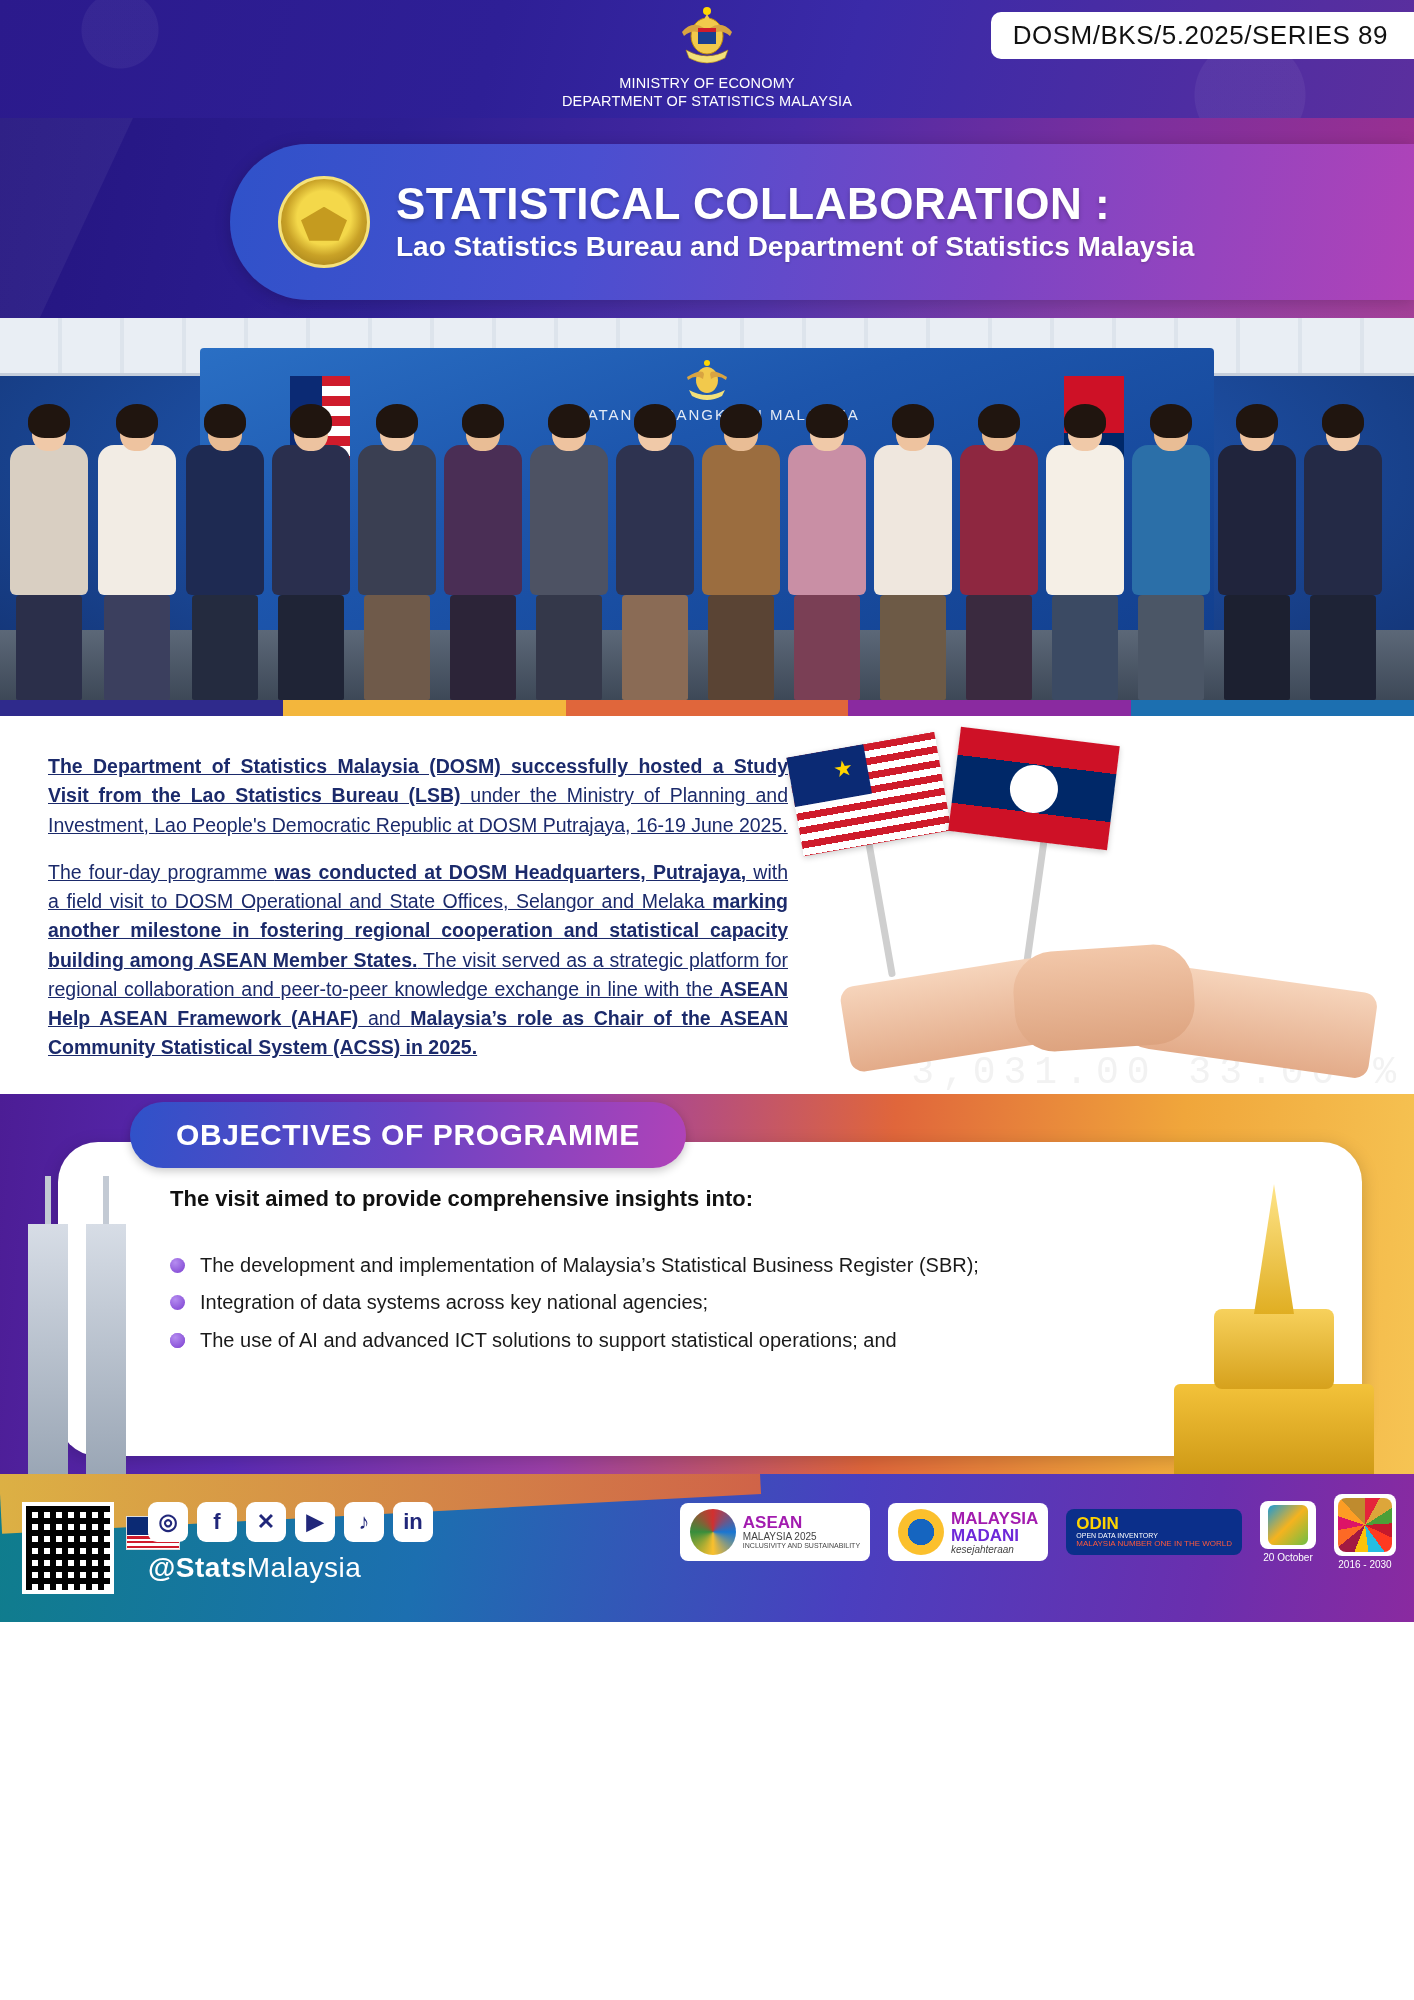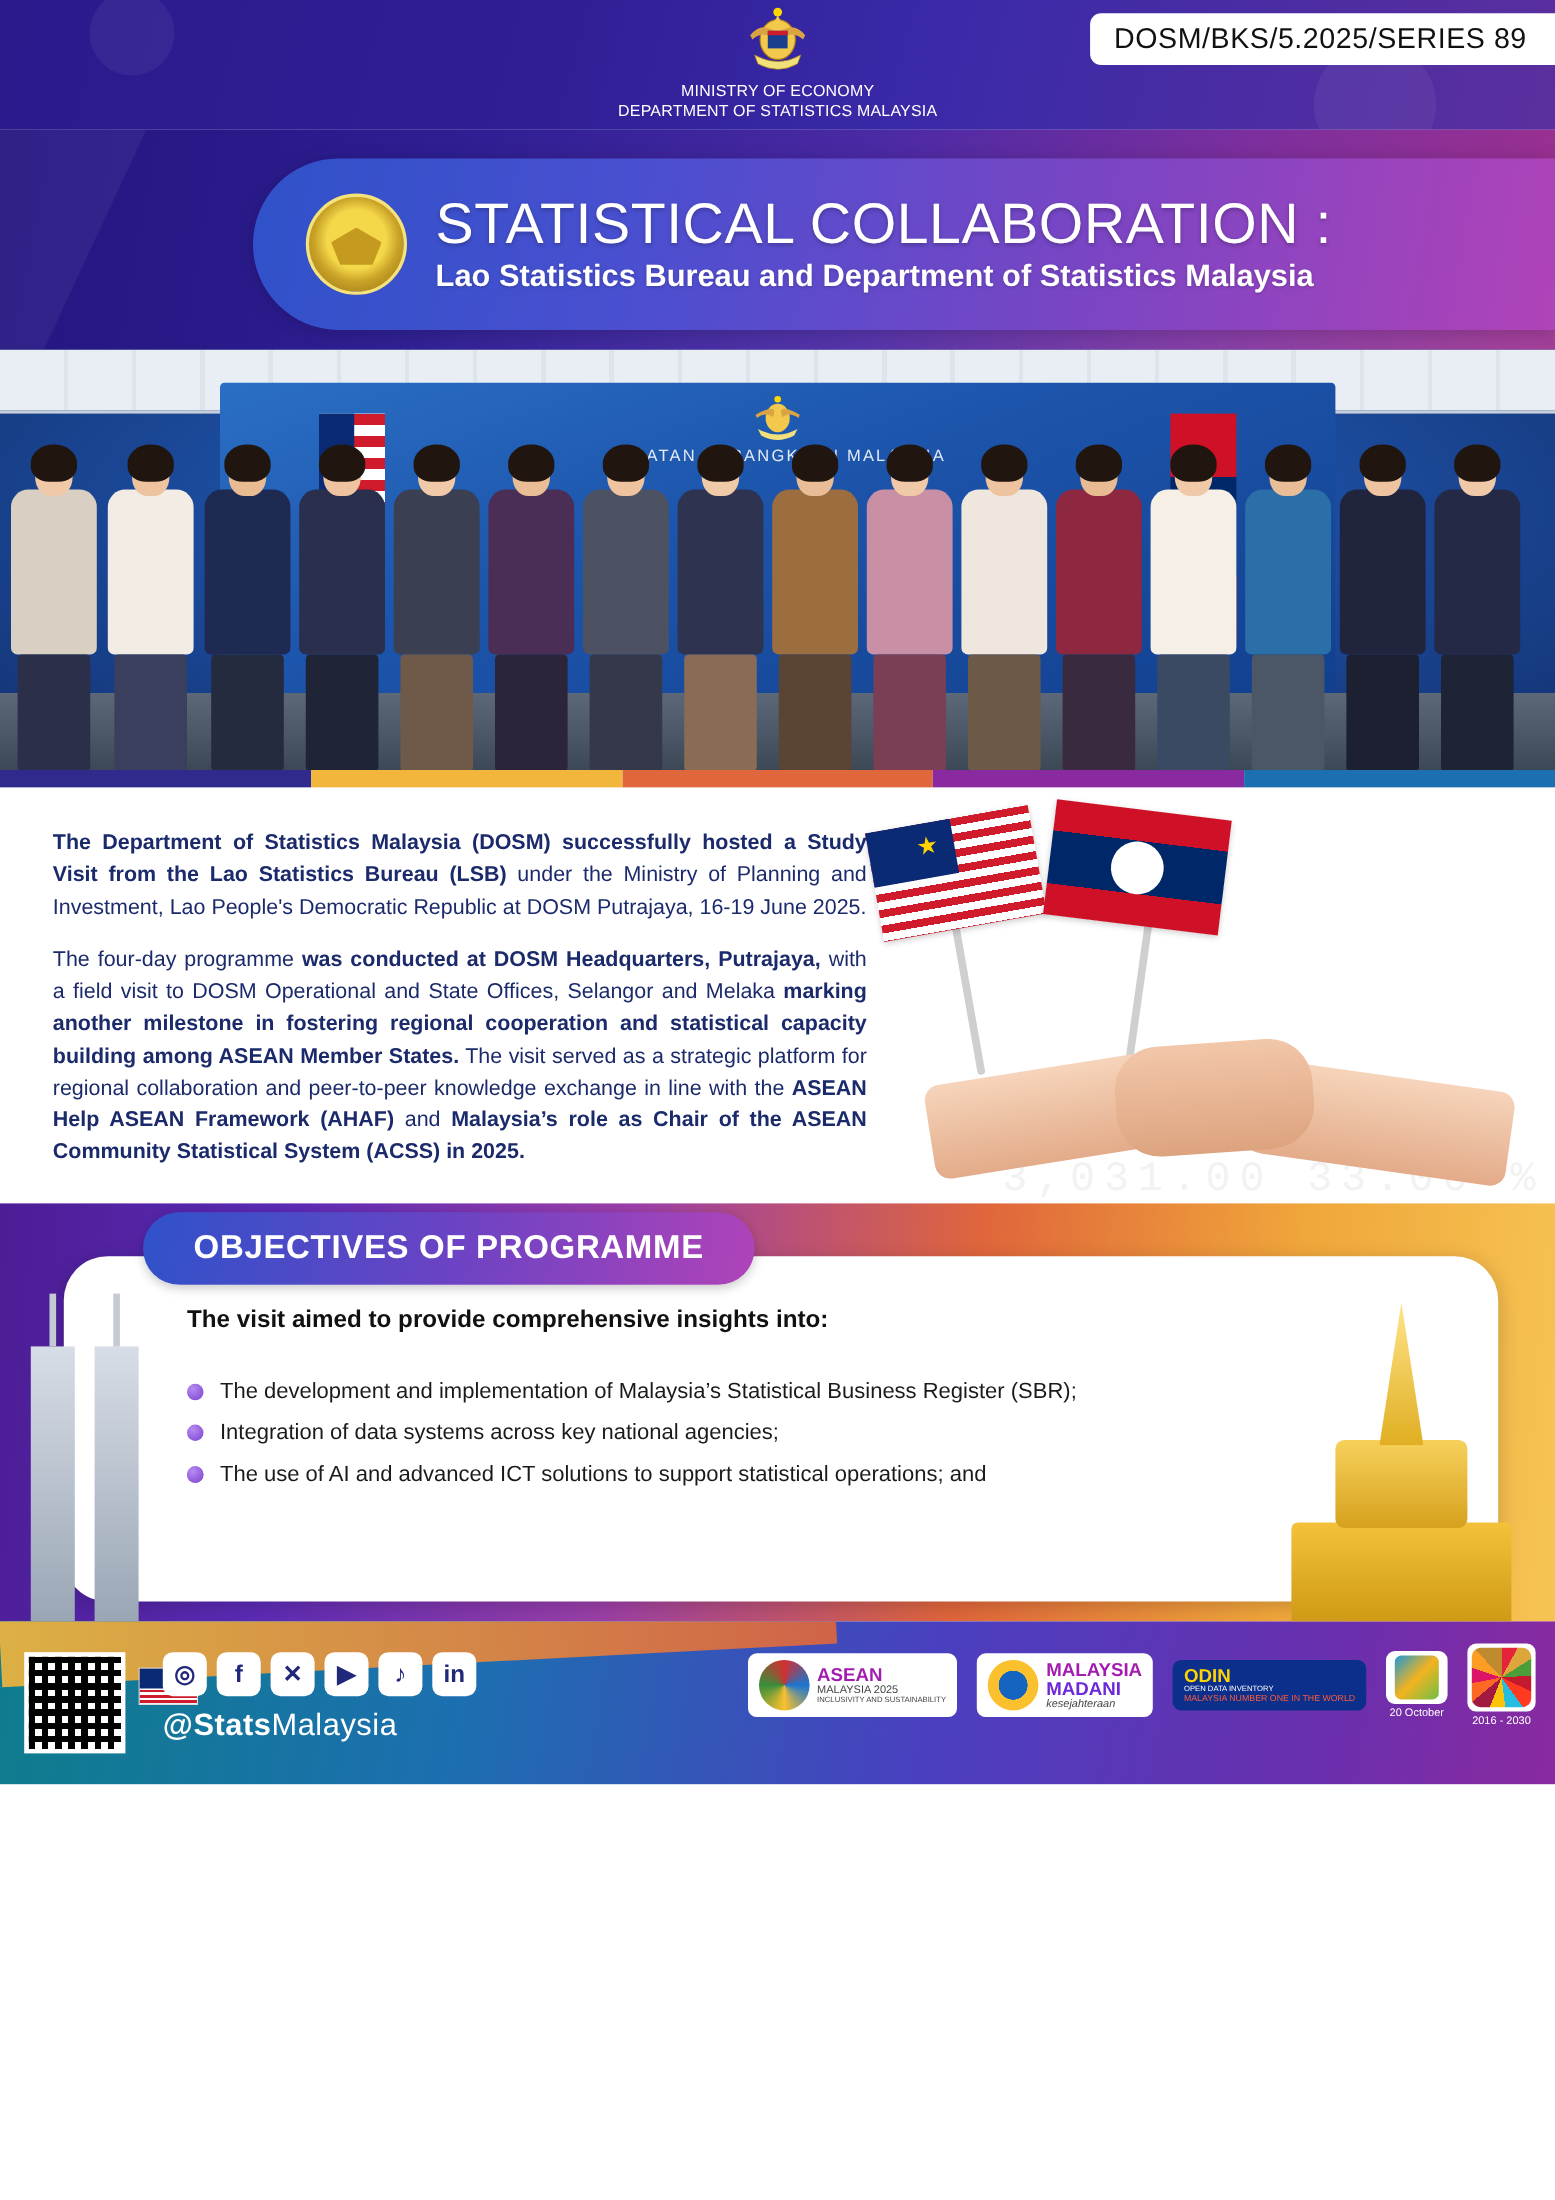--- a/index.html
+++ b/index.html
@@ -91,22 +91,22 @@
     position: absolute;
     left: 50%; top: 52%;
     transform: translate(-50%,-50%);
     width: 46px; height: 34px;
     background: #c59b1f;
     clip-path: polygon(50% 0%, 100% 40%, 82% 100%, 18% 100%, 0% 40%);
   }
   .title-text { padding-left: 26px; padding-right: 30px; }
   .title-main {
     color: #ffffff;
-    font-size: 52px;
-    font-weight: normal;
+    font-size: 44px;
+    font-weight: bold;
     letter-spacing: .5px;
     line-height: 1.05;
     text-shadow: 0 2px 4px rgba(0,0,0,.25);
   }
   .title-sub {
     color: #ffffff;
     font-size: 28px;
     font-weight: bold;
     line-height: 1.15;
     margin-top: 4px;
@@ -198,20 +198,21 @@
     white-space: nowrap;
   }
   .body-text {
     position: relative;
     width: 740px;
     margin-left: 48px;
     font-size: 19.5px;
     line-height: 1.5;
     color: #1b2a6b;
     text-align: justify;
+    text-decoration: underline;
   }
   .body-text p + p { margin-top: 18px; }
   .body-text b { font-weight: bold; }
   .handshake {
     position: absolute;
     right: 10px; top: 20px;
     width: 640px; height: 330px;
   }
   .hs-arm {
     position: absolute; background: linear-gradient(180deg,#f6d4bb,#e3ab89);

